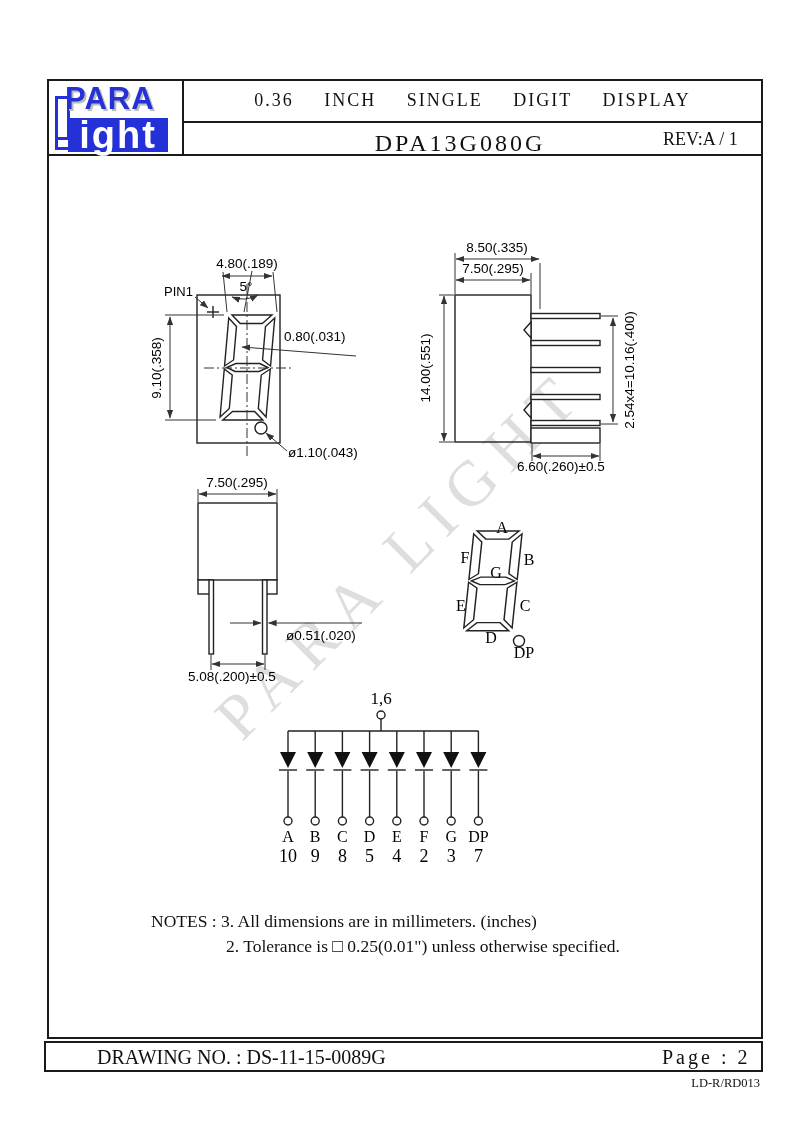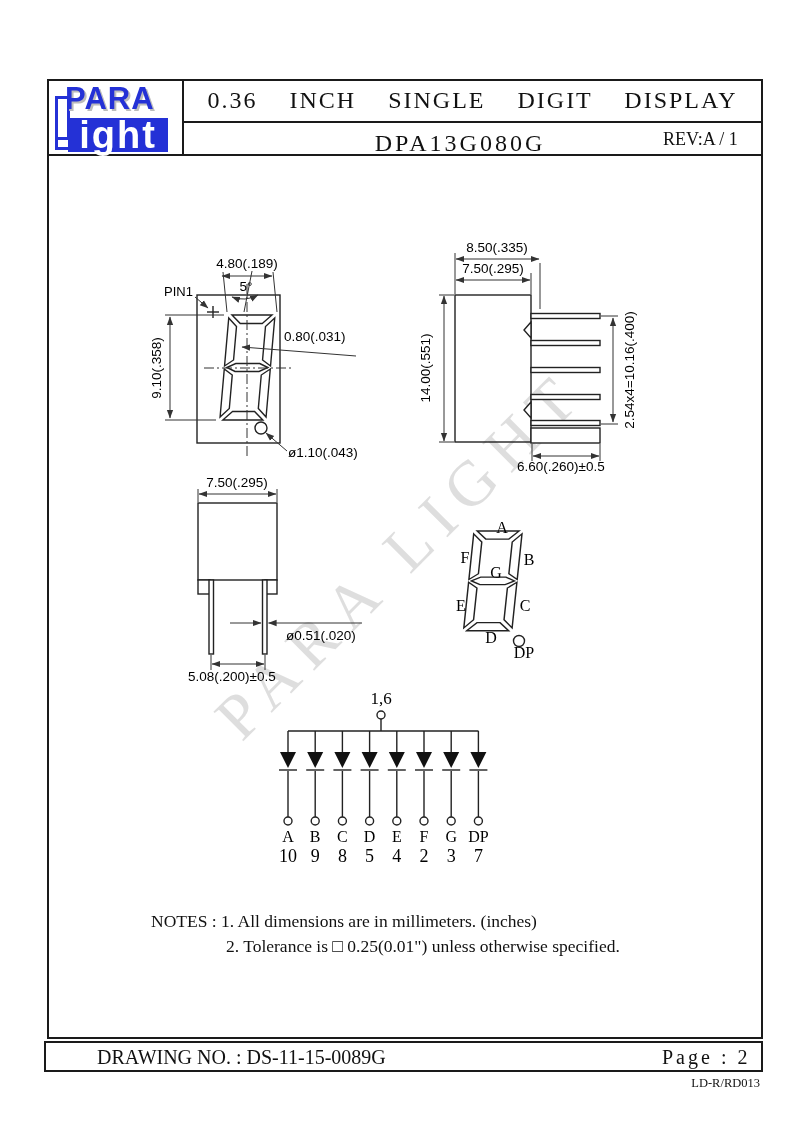--- a/index.html
+++ b/index.html
@@ -13,21 +13,21 @@
 
   
   .main-frame{position:absolute;left:47px;top:79px;width:716px;height:960px;
     border:2px solid #1a1a1a;box-sizing:border-box;z-index:2;}
   .hline,.vline{position:absolute;background:#1a1a1a;z-index:3;}
   .footer-box{position:absolute;left:44px;top:1041px;width:719px;height:31px;
     border:2px solid #1a1a1a;box-sizing:border-box;z-index:3;}
 
   
   .title{position:absolute;left:182px;top:79px;width:581px;height:43px;display:flex;
-    align-items:center;justify-content:center;font-size:24px;letter-spacing:2px;word-spacing:24px;
+    align-items:center;justify-content:center;font-size:18px;letter-spacing:2px;word-spacing:24px;
     white-space:nowrap;z-index:4;}
   .partno{position:absolute;left:260px;top:124px;width:400px;height:39px;display:flex;
     align-items:center;justify-content:center;font-size:24px;letter-spacing:3px;z-index:4;}
   .rev{position:absolute;left:663px;top:124px;height:31px;display:flex;align-items:center;
     font-size:18px;z-index:4;}
 
   
   .logo{position:absolute;left:47px;top:79px;width:135px;height:77px;z-index:4;}
   .logo .lbar{position:absolute;left:8px;top:17px;width:15px;height:51px;
     border:3px solid var(--blue,#2431d6);background:#fff;box-sizing:border-box;}
@@ -270,21 +270,21 @@
           <polygon points="470.4,752 486.4,752 478.4,768" class="blk"></polygon>
           <line x1="469.4" y1="770" x2="487.4" y2="770" class="ln" stroke-width="2.2"></line>
           <line x1="478.4" y1="771" x2="478.4" y2="817" class="ln"></line>
           <circle cx="478.4" cy="821" r="4" class="ln" fill="#fff"></circle>
           <text x="478.4" y="842" text-anchor="middle" class="lbl">DP</text>
           <text x="478.4" y="862" text-anchor="middle" class="num">7</text>
         </g>
     </g>
   </svg>
 
-  <div class="notes" style="left:151px;top:911px;">NOTES : 1. All dimensions are in millimeters. (inches)</div>
+  <div class="notes" style="left:151px;top:911px;">NOTES : 3. All dimensions are in millimeters. (inches)</div>
   <div class="notes" style="left:226px;top:936px;">2. Tolerance is □ 0.25(0.01") unless otherwise specified.</div>
 
   <div class="footer-box"></div>
   <div class="footer-text" style="left:65px;">DRAWING NO. : DS-11-15-0089G</div>
   <div class="footer-text" style="left:630px;letter-spacing:3px;">Page : 2</div>
   <div class="doc-code">LD-R/RD013</div>
 
 </div>
 
 </body></html>

